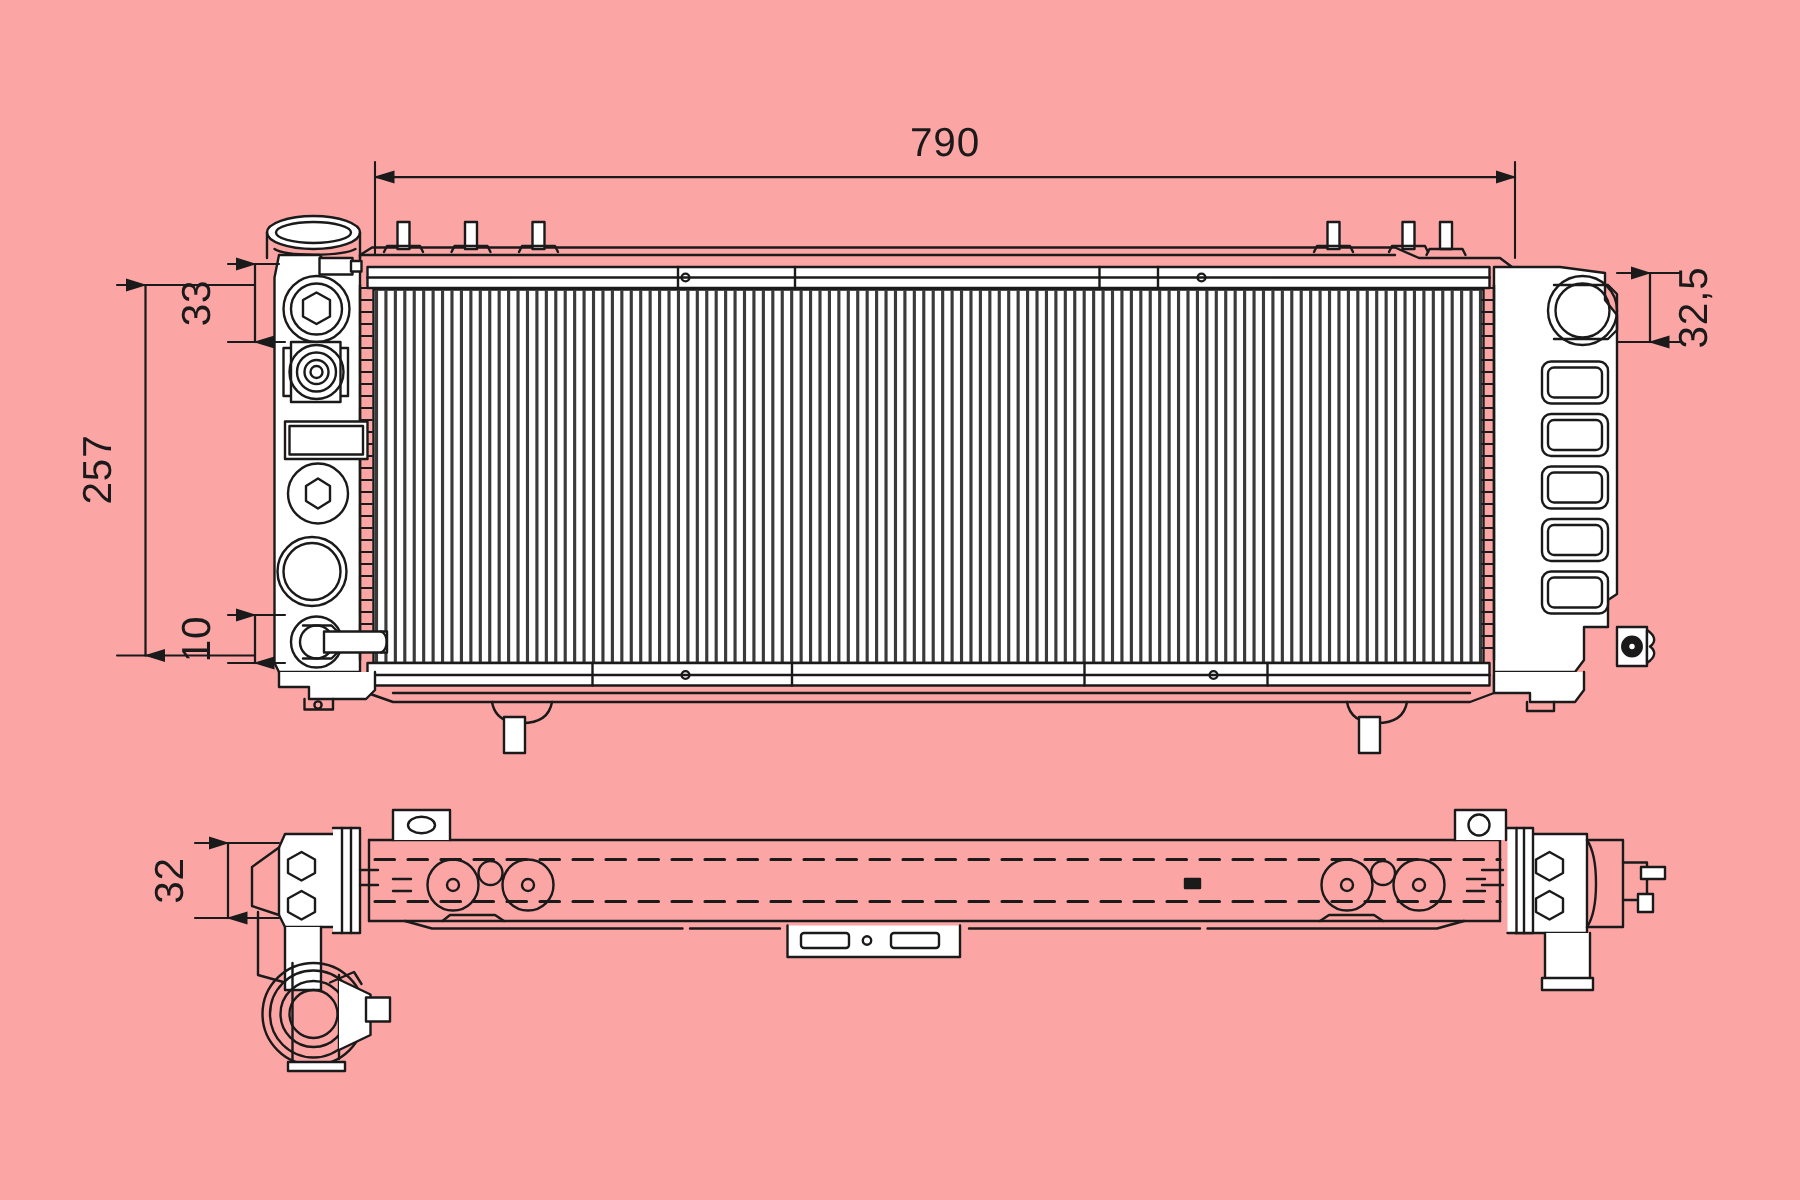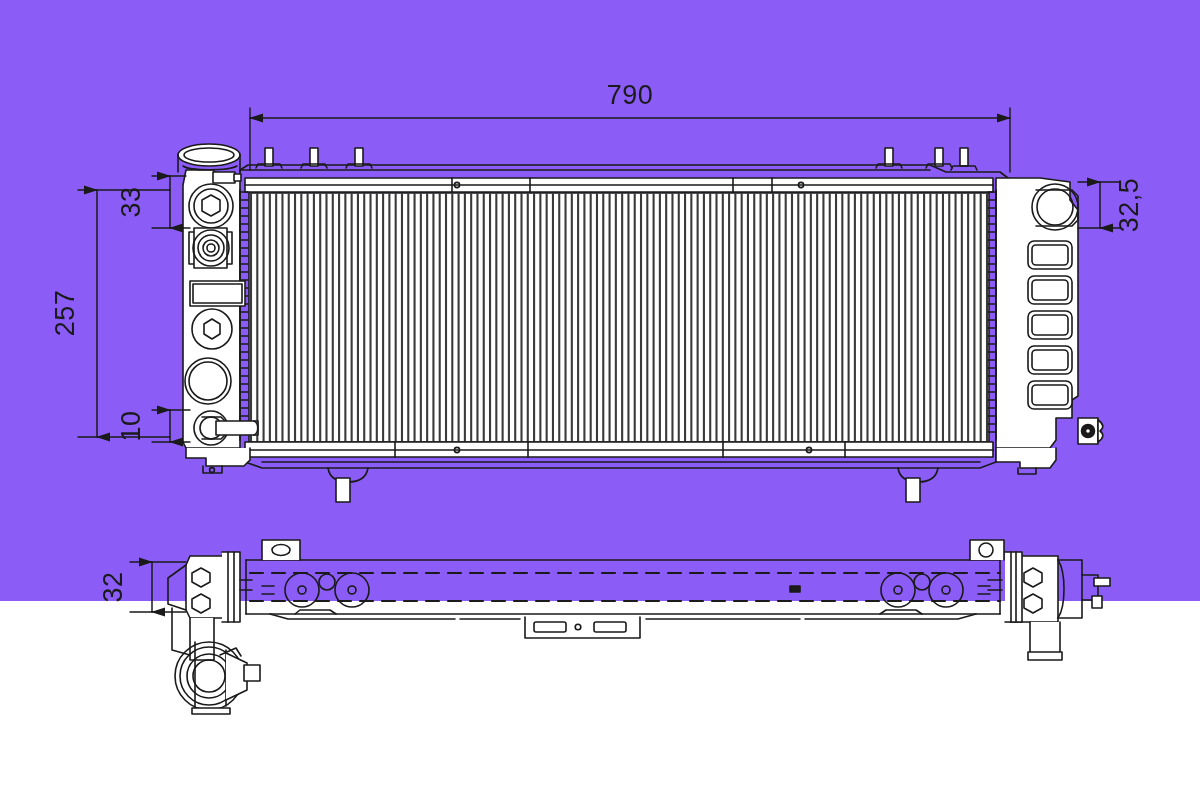--- a/index.html
+++ b/index.html
@@ -1,18 +1,18 @@
 <!DOCTYPE html>
 <html><head>
 <meta charset="utf-8">
 <style>
   html,body{margin:0;padding:0;background:#ffffff;}
   body{width:1200px;height:800px;overflow:hidden;
        font-family:"Liberation Sans",sans-serif;}
-  #stage{position:relative;width:1200px;height:601px;background:#8b5cf6;}
+  #stage{position:relative;width:1200px;height:800px;background:#fca5a5;}
   svg#drawing{position:absolute;left:0;top:0;width:1200px;height:800px;display:block;}
   .dimtext{font-family:"Liberation Sans",sans-serif;font-size:27px;fill:#1a1a1a;
            font-weight:400;letter-spacing:0.5px;}
 </style>
 </head>
 <body>
 
 <div id="stage">
 
 <svg id="drawing" viewBox="0 0 1200 800" xmlns="http://www.w3.org/2000/svg">

